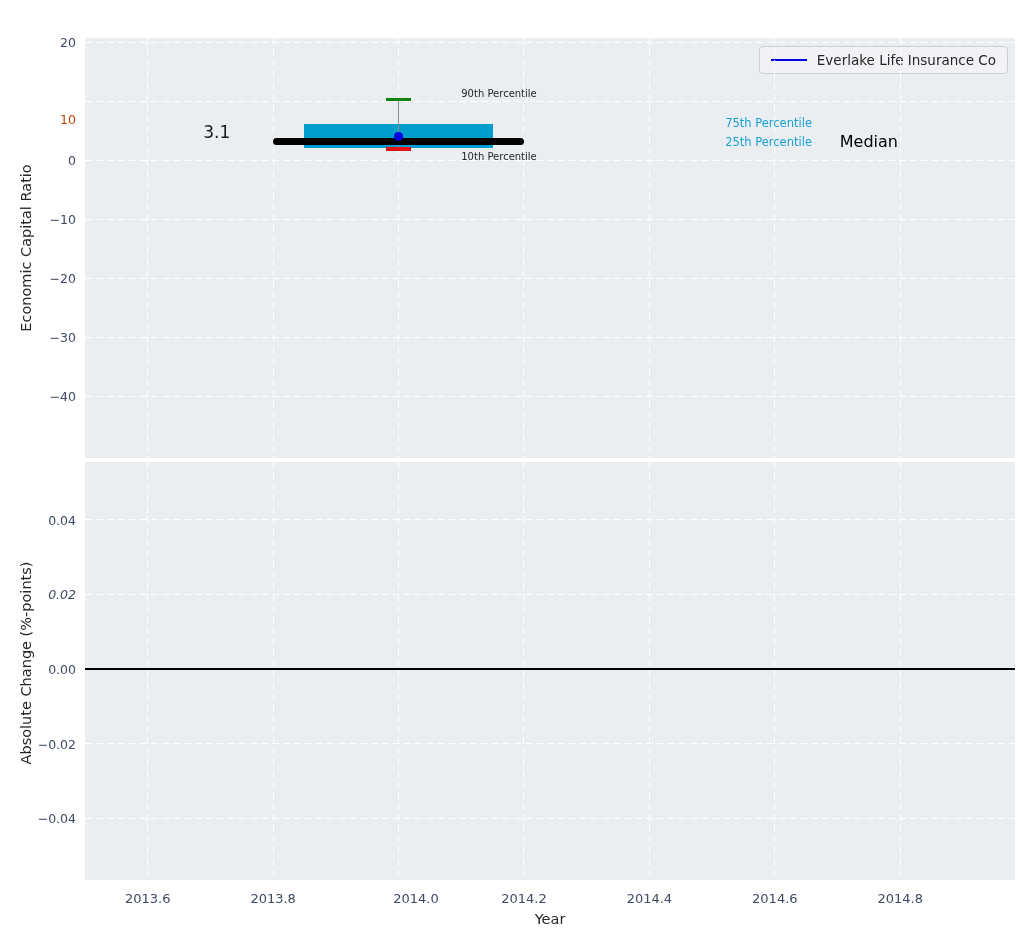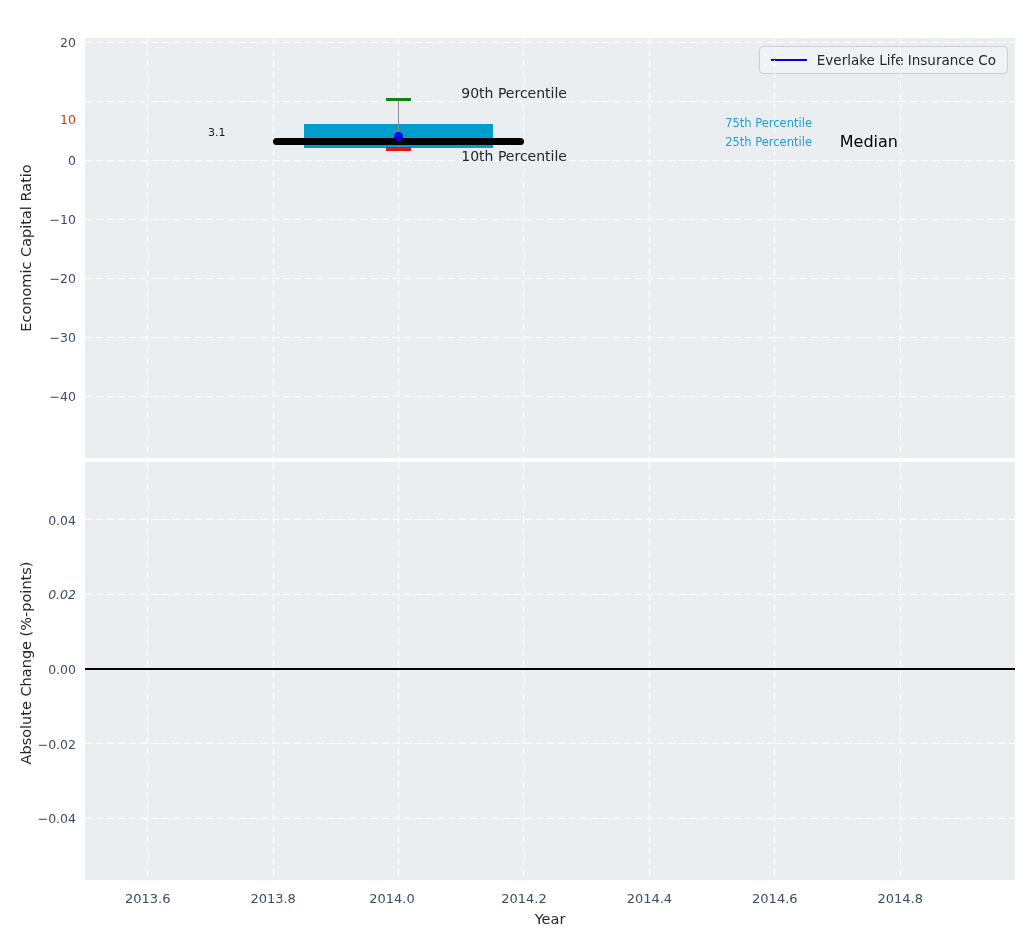--- a/index.html
+++ b/index.html
@@ -25,22 +25,22 @@
           font-size:14.5px;color:#262626;}
   .mark{position:absolute;}
   .median-line{position:absolute;border-radius:3.5px;}
   .whisker{position:absolute;}
   .cap{position:absolute;}
   .dot{position:absolute;border-radius:50%;}
   .zero-line{position:absolute;left:0;right:0;}
   .ann{position:absolute;white-space:nowrap;}
   .ann.center{transform:translate(-50%,-50%);}
   .ann.start{transform:translateY(-50%);}
-  .ann-company-value-label{font-size:11px;color:#1a1a1a;}
-  .ann-p90-label,.ann-p10-label{font-size:14px;color:#262626;}
+  .ann-company-value-label{font-size:17px;color:#1a1a1a;}
+  .ann-p90-label,.ann-p10-label{font-size:10px;color:#262626;}
   .ann-median-label{font-size:16px;color:#000000;}
   .ann-p75-label,.ann-p25-label{font-size:11.5px;}
   .legend{position:absolute;right:7px;top:8px;height:26px;display:flex;align-items:center;
           gap:10px;padding:0 11px;background:#f1f2f5;border:1px solid #cdced4;border-radius:4px;}
   .legend-line{display:inline-block;width:36px;height:2.5px;}
   .legend-label{font-size:13.5px;color:#262626;}
 </style>
 </head>
 <body>
 
@@ -105,18 +105,18 @@
     <div class="ytick" style="top: 278.211px; color: rgb(61, 74, 99);">−20</div>
     <div class="ytick" style="top: 337.158px; color: rgb(61, 74, 99);">−30</div>
     <div class="ytick" style="top: 396.105px; color: rgb(61, 74, 99);">−40</div>
     <div class="ytick" style="top: 519.848px; color: rgb(61, 74, 99);">0.04</div>
     <div class="ytick" style="top: 594.491px; color: rgb(61, 74, 99); font-style: italic;">0.02</div>
     <div class="ytick" style="top: 669.134px; color: rgb(61, 74, 99);">0.00</div>
     <div class="ytick" style="top: 743.777px; color: rgb(61, 74, 99);">−0.02</div>
     <div class="ytick" style="top: 818.42px; color: rgb(61, 74, 99); text-align: right;">−0.04</div>
     <div class="xtick" style="left: 147.711px; color: rgb(61, 74, 99);">2013.6</div>
     <div class="xtick" style="left: 273.132px; color: rgb(61, 74, 99);">2013.8</div>
-    <div class="xtick" style="left: 392px; color: rgb(61, 74, 99);">2014.0</div>
+    <div class="xtick" style="left: 416px; color: rgb(61, 74, 99);">2014.0</div>
     <div class="xtick" style="left: 523.975px; color: rgb(61, 74, 99);">2014.2</div>
     <div class="xtick" style="left: 649.396px; color: rgb(61, 74, 99);">2014.4</div>
     <div class="xtick" style="left: 774.818px; color: rgb(61, 74, 99);">2014.6</div>
     <div class="xtick" style="left: 900.239px; color: rgb(61, 74, 99);">2014.8</div>
   </div>
 
 </body></html>

